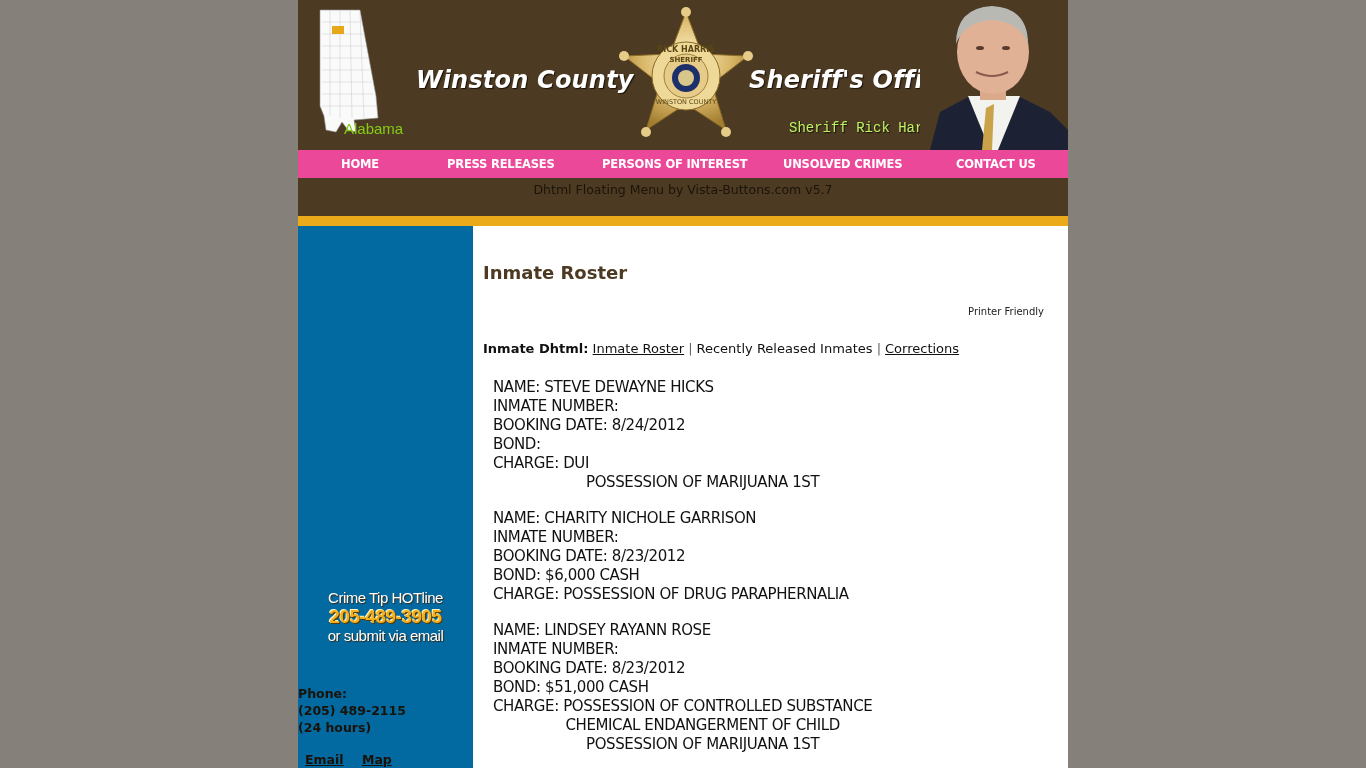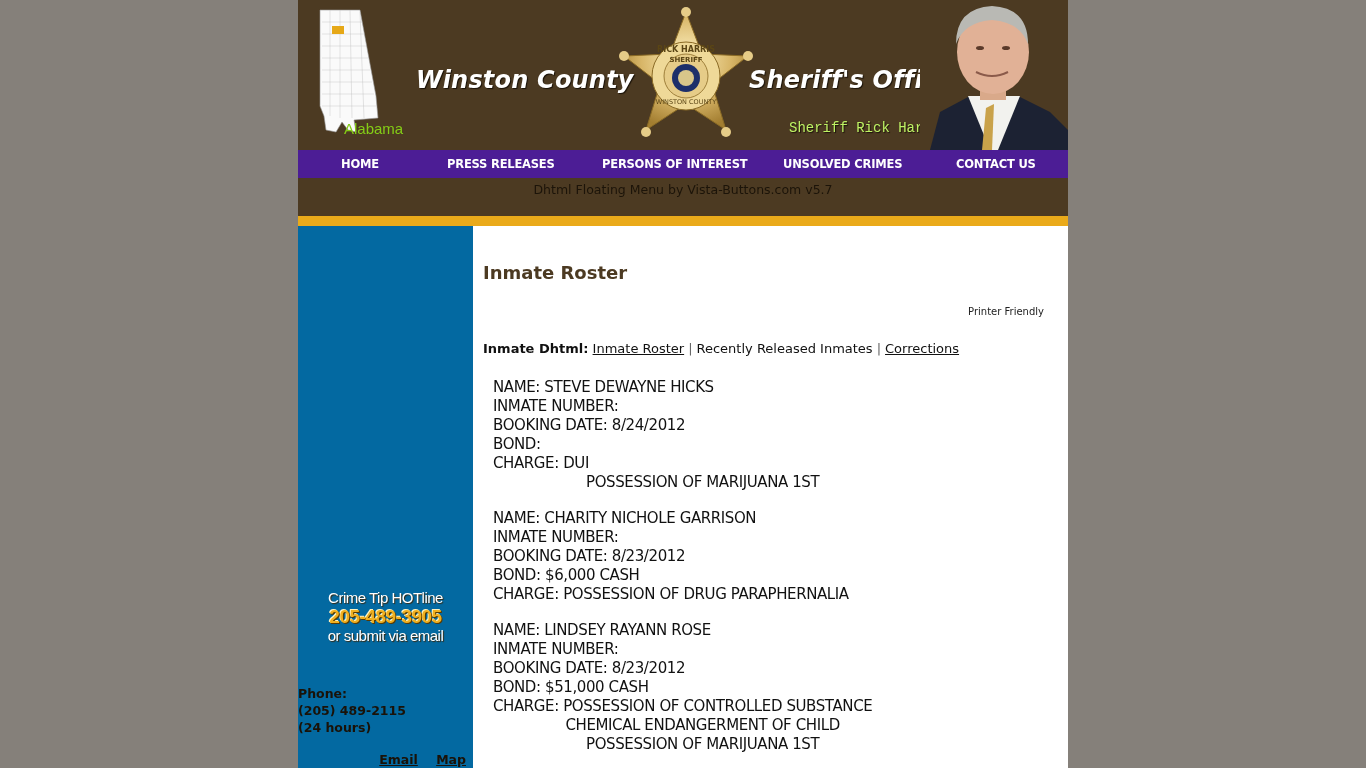--- a/index.html
+++ b/index.html
@@ -31,21 +31,21 @@
     .badge { position: absolute; left: 318px; top: 4px; width: 140px; height: 142px; }
     .sheriff-name {
       position: absolute; left: 491px; top: 120px; color: #bef264;
       font-family: Liberation Mono, monospace; font-size: 14px;
       text-shadow: 1px 1px 1px #1a1208;
     }
     .portrait { position: absolute; left: 622px; top: 0; width: 148px; height: 150px; }
 
     .navbar {
       position: absolute; left: 0; top: 150px; width: 770px; height: 28px;
-      background: #4c1d95; display: flex; align-items: center;
+      background: #ec4899; display: flex; align-items: center;
     }
     .nav-item {
       color: #fff; font-family: "DejaVu Sans", sans-serif; font-weight: bold;
       font-size: 11.5px; text-align: center; cursor: pointer; letter-spacing: -0.2px;
       position: absolute; top: 7px;
     }
     .credit {
       position: absolute; left: 0; top: 182px; width: 770px; text-align: center;
       color: #1c1409; font-size: 12.5px; font-family: "DejaVu Sans", sans-serif;
     }
@@ -66,21 +66,21 @@
       color: #f0b020; font-family: "Liberation Sans", sans-serif; font-weight: bold;
       font-size: 19px; line-height: 19px; letter-spacing: -0.5px;
       text-shadow: 1px 1px 0 #5a3a00, -1px -1px 0 #fff3c0;
       text-align: center;
     }
     .contact {
       position: absolute; left: 0; top: 459px; width: 175px; 
       color: #1a1208; font-size: 12.5px; font-weight: bold; line-height: 17px;
     }
     .contact-links {
-      position: absolute; left: 0; top: 526px; width: 175px; text-align: right;
+      position: absolute; left: 0; top: 526px; width: 175px; text-align: left;
       font-size: 12.5px; font-weight: bold;
     }
     .contact-links a { color: #1a1208; text-decoration: underline; margin: 0 7px; cursor: pointer; }
 
     .main {
       position: absolute; left: 175px; top: 226px; width: 595px; height: 542px;
       background: #fff;
     }
     .page-title {
       position: absolute; left: 10px; top: 36px; color: #4c3a22;

